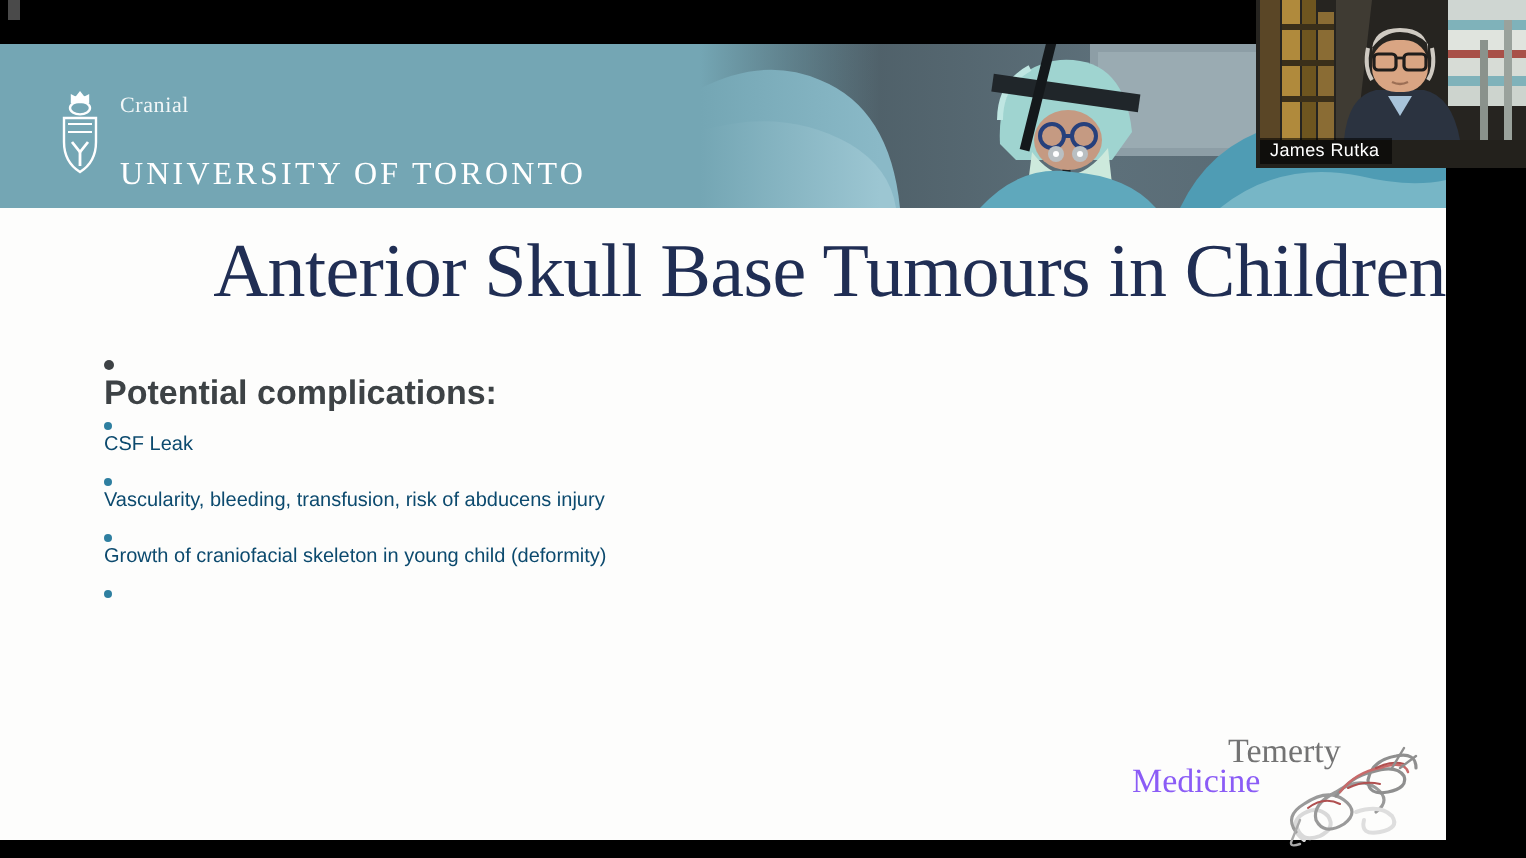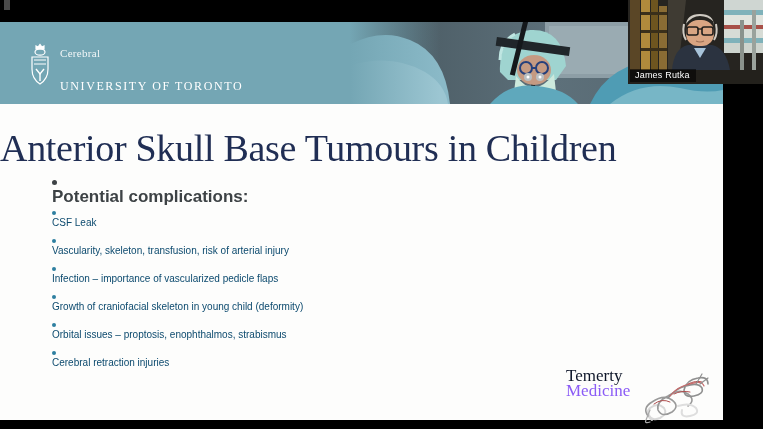--- a/index.html
+++ b/index.html
@@ -13,41 +13,41 @@
   
   .slide { position:absolute; left:0; top:22px; width:723px; height:398px; background:#fdfdfc; }
 
   
   .slide-header { position:absolute; left:0; top:0; width:723px; height:82px; background:#74a6b4; overflow:hidden; }
   .header-photo { position:absolute; right:0; top:0; width:373px; height:82px; }
   .banner-left { position:absolute; left:28px; top:18px; display:flex; align-items:center; gap:8px; color:#ffffff; }
   .crest { width:24px; height:46px; }
   .banner-text { font-family:"Liberation Serif", serif; line-height:1.05; padding-top:8px; }
   .banner-dept { font-size:11px; color:#f2f7f8; letter-spacing:.3px; }
-  .banner-univ { font-size:12px; letter-spacing:1.6px; margin-top:20px; }
+  .banner-univ { font-size:16px; letter-spacing:1.6px; margin-top:20px; }
 
   
   .slide-title {
-    position:absolute; left:0; top:104px; width:100%; text-align:left;
+    position:absolute; left:0; top:92px; width:100%; text-align:right;
     font-family:"Liberation Serif", serif; font-size:38px; letter-spacing:-0.3px;
     color:#202e54;
   }
 
   
   .bullets { position:absolute; left:52px; top:160px; width:620px; }
   .b { display:flex; align-items:baseline;flex-direction:column; }
   .b.main { font-size:17px; color:#3d4245; font-weight:bold; height:31px; }
   .b.sub  { font-size:10px; color:#0c4a6e; height:28px; }
   .dot { display:inline-block; border-radius:50%; margin-right:12px; flex:none; position:relative; top:-2px; }
   .main-dot { width:5px; height:5px; background:#3d4245; }
   .sub-dot  { width:4px; height:4px; background:#2e7fa0; }
 
   
   .temerty { position:absolute; left:566px; top:346px; font-family:"Liberation Serif", serif; font-size:17px; line-height:15px; }
-  .temerty .l1 { color:#0f172a; }
+  .temerty .l1 { color:#737373;margin-left:48px; }
   .temerty .l2 { color:#8b5cf6; }
   .dna { position:absolute; left:638px; top:332px; width:78px; height:80px; }
 
   
   .video-thumb { position:absolute; left:628px; top:0; width:135px; height:84px; background:#23211c; cursor:pointer; }
   .video-thumb svg { display:block; }
   .name-label {
     position:absolute; left:2px; bottom:2px; background:rgba(0,0,0,0.55);
     color:#fff; font-size:9px; padding:1px 6px 2px 5px; letter-spacing:.2px; white-space:nowrap;
   }
@@ -112,56 +112,47 @@
           <g stroke="#ffffff" fill="none" stroke-width="1.2">
             <path d="M8,6 L8,3 L10,4 L12,1.5 L14,4 L16,3 L16,6 Z" fill="#ffffff"></path>
             <ellipse cx="12" cy="9" rx="5" ry="3.2"></ellipse>
             <path d="M4,14 H20 V26 Q20,36 12,41 Q4,36 4,26 Z"></path>
             <path d="M6,17 H18 M6,21 H18" stroke-width="1"></path>
             <path d="M8,26 L12,31 L16,26" stroke-width="1.4"></path>
             <path d="M12,31 L12,38" stroke-width="1.4"></path>
           </g>
         </svg>
         <div class="banner-text">
-          <div class="banner-dept">Cerebral</div>
+          <div class="banner-dept">Cranial</div>
           <div class="banner-univ">UNIVERSITY OF TORONTO</div>
         </div>
       </div>
     </div>
 
     <div class="slide-title">Anterior Skull Base Tumours in Children</div>
 
     <div class="bullets">
       <div class="b main">
         <span class="dot main-dot"></span>
         <span>Potential complications:</span>
       </div>
       <div class="b sub">
         <span class="dot sub-dot"></span>
         <span>CSF Leak</span>
       </div>
       <div class="b sub">
         <span class="dot sub-dot"></span>
-        <span>Vascularity, skeleton, transfusion, risk of arterial injury</span>
-      </div>
-      <div class="b sub">
-        <span class="dot sub-dot"></span>
-        <span>Infection – importance of vascularized pedicle flaps</span>
+        <span>Vascularity, bleeding, transfusion, risk of abducens injury</span>
       </div>
       <div class="b sub">
         <span class="dot sub-dot"></span>
         <span>Growth of craniofacial skeleton in young child (deformity)</span>
       </div>
       <div class="b sub">
         <span class="dot sub-dot"></span>
-        <span>Orbital issues – proptosis, enophthalmos, strabismus</span>
-      </div>
-      <div class="b sub">
-        <span class="dot sub-dot"></span>
-        <span>Cerebral retraction injuries</span>
       </div>
     </div>
 
     <div class="temerty">
       <div class="l1">Temerty</div>
       <div class="l2">Medicine</div>
     </div>
 
     <svg class="dna" viewBox="0 0 78 80">
       <g fill="none" stroke-linecap="round">

